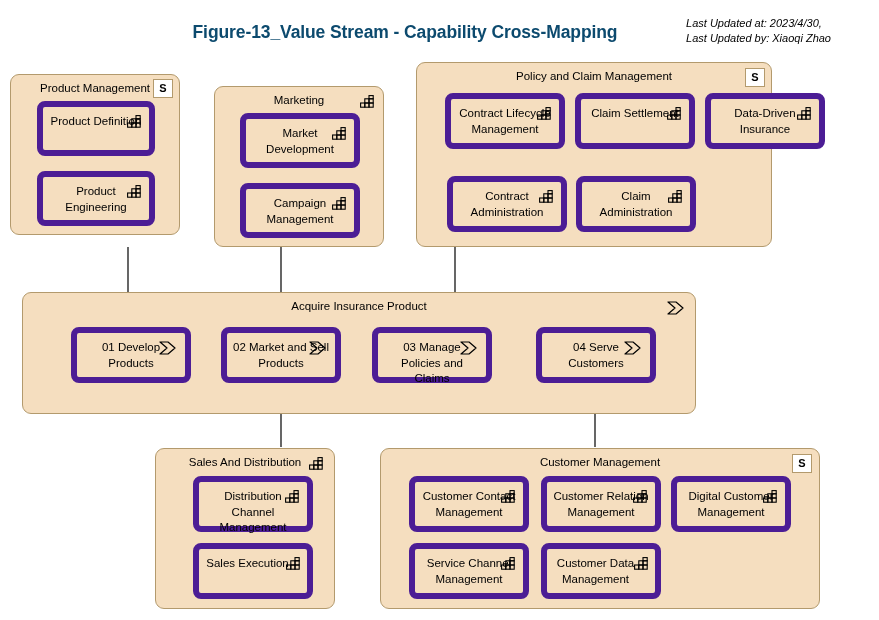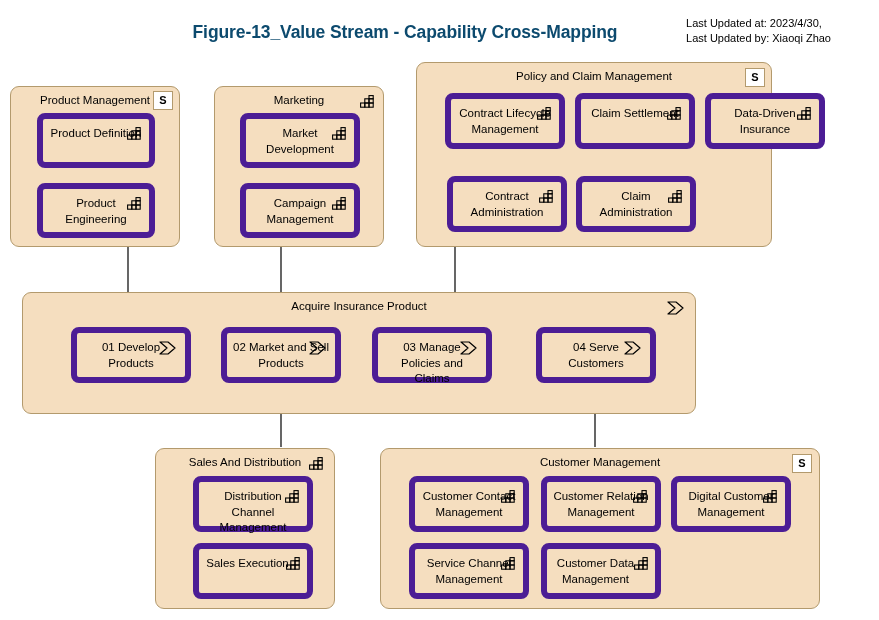--- a/index.html
+++ b/index.html
@@ -38,20 +38,21 @@
   }
   .meta-block {
     position: absolute;
     right: 48px;
     top: 16px;
     font-size: 11px;
     line-height: 15px;
     color: #000;
     text-align: left;
     white-space: nowrap;
+    font-style: italic;
   }
 
   
   .group-box {
     position: absolute;
     background: #f5debf;
     border: 1px solid #b39a6d;
     border-radius: 9px;
     box-sizing: border-box;
   }
@@ -153,21 +154,21 @@
     <line x1="455" y1="247" x2="455" y2="327" stroke="#000" stroke-width="1.2" marker-end="url(#arrow-open-down)"></line>
 
     <line x1="281" y1="447" x2="281" y2="385" stroke="#000" stroke-width="1.2" marker-end="url(#arrow-open-down)"></line>
     <line x1="595" y1="447" x2="595" y2="385" stroke="#000" stroke-width="1.2" marker-end="url(#arrow-open-down)"></line>
 
     <line x1="190" y1="356" x2="216" y2="356" stroke="#000" stroke-width="1.3" stroke-dasharray="5,4" marker-end="url(#arrow-solid)"></line>
     <line x1="341" y1="356" x2="367" y2="356" stroke="#000" stroke-width="1.3" stroke-dasharray="5,4" marker-end="url(#arrow-solid)"></line>
     <line x1="491" y1="356" x2="532" y2="356" stroke="#000" stroke-width="1.3" stroke-dasharray="5,4" marker-end="url(#arrow-solid)"></line>
   </svg>
 
-  <div class="group-box" style="left:10px; top:86px; width:170px; height:161px;">
+  <div class="group-box" style="left:10px; top:74px; width:170px; height:161px;">
     <div class="group-title">Product Management</div>
     <div class="badge-s" style="right:6px; top:4px;">S</div>
 
     <div class="elem-box" style="left:26px; top:26px; width:118px; height:55px;">
       <div class="elem-label">Product Definition</div>
       <span class="icon icon-cap el-icon" style="right:7px;">
         <svg width="15" height="13" viewBox="0 0 15 13" xmlns="http://www.w3.org/2000/svg">
           <g fill="none" stroke="#000" stroke-width="1.1">
             <rect x="0.6" y="8" width="4.2" height="4.2"></rect>
             <rect x="4.8" y="8" width="4.2" height="4.2"></rect>

